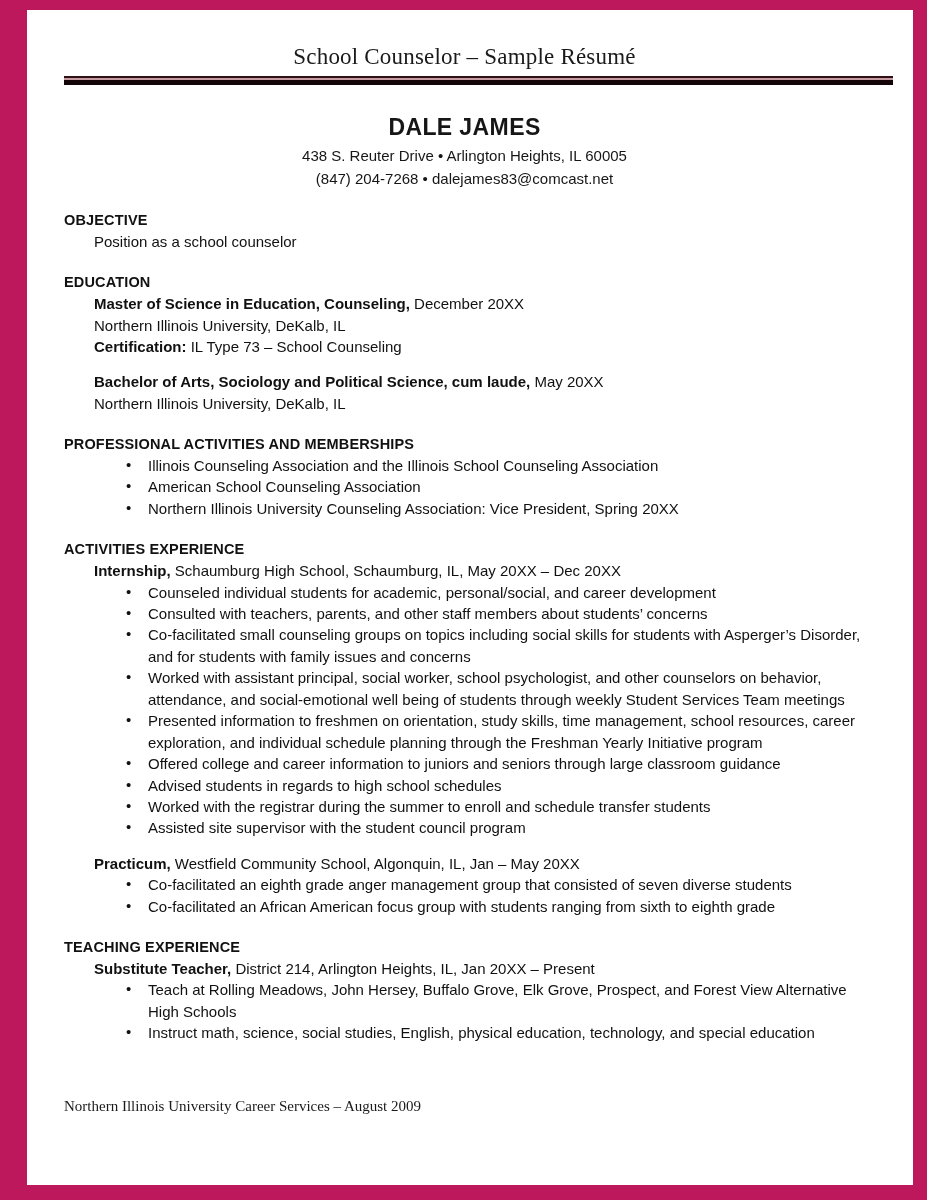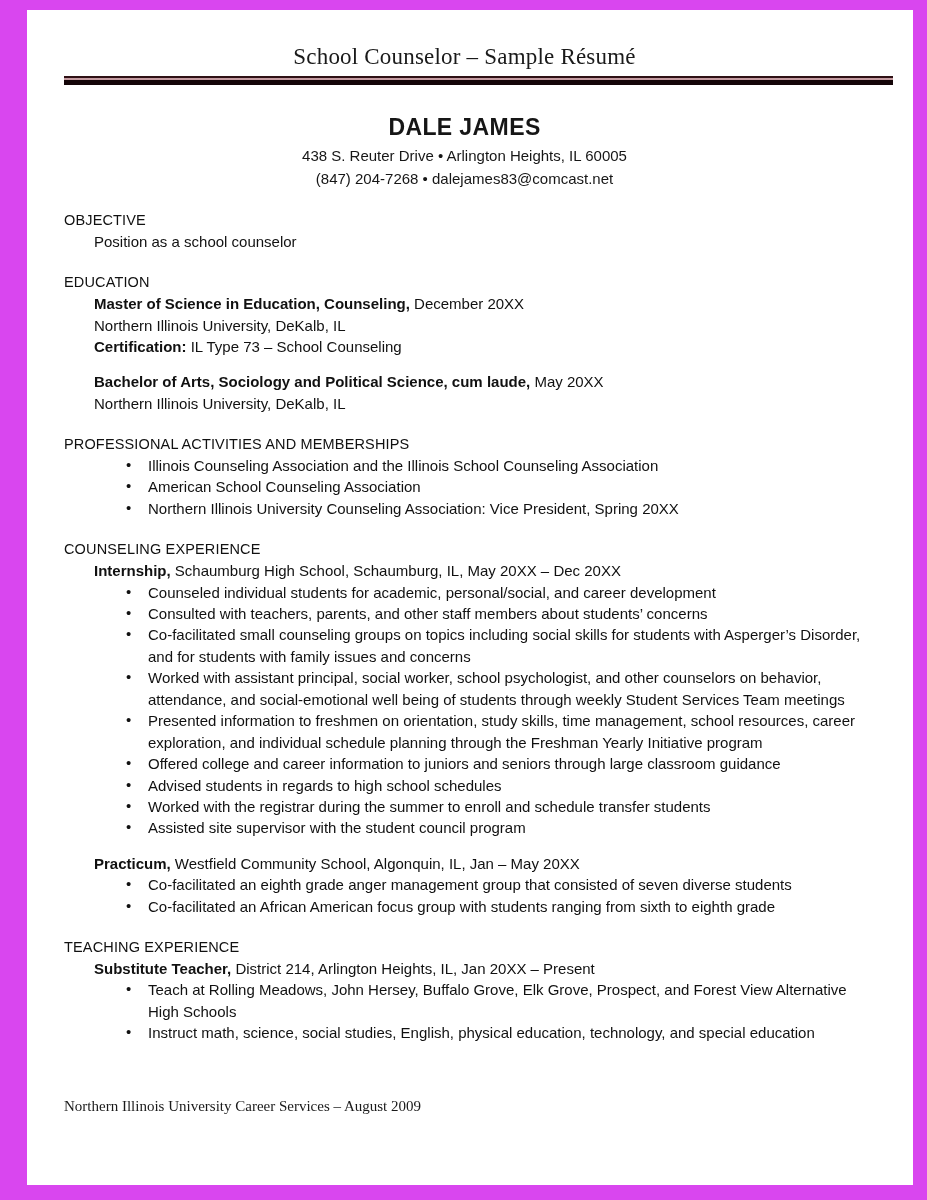--- a/index.html
+++ b/index.html
@@ -11,21 +11,21 @@
     width: 927px;
     height: 1200px;
     font-family: "Liberation Sans", sans-serif;
     overflow: hidden;
   }
 
   #page {
     position: relative;
     width: 927px;
     height: 1200px;
-    background: #d946ef;
+    background: #be185d;
     box-sizing: border-box;
     padding: 10px 14px 15px 27px;
   }
 
   #sheet {
     position: relative;
     width: 100%;
     height: 100%;
     background: #ffffff;
     box-sizing: border-box;
@@ -75,21 +75,21 @@
     line-height: 1.55;
   }
 
   
   .section {
     margin-top: 20px;
     color: #111111;
   }
   .section-title {
     font-size: 14.5px;
-    font-weight: normal;
+    font-weight: bold;
     letter-spacing: 0.15px;
     line-height: 1.45;
   }
   .indent-1 {
     padding-left: 30px;
     font-size: 15px;
     line-height: 1.42;
   }
   .indent-1.bold-lead b { font-weight: bold; }
 
@@ -171,21 +171,21 @@
       <div class="section">
         <div class="section-title">PROFESSIONAL ACTIVITIES AND MEMBERSHIPS</div>
         <ul class="bullets">
             <li>Illinois Counseling Association and the Illinois School Counseling Association</li>
             <li>American School Counseling Association</li>
             <li>Northern Illinois University Counseling Association: Vice President, Spring 20XX</li>
           </ul>
       </div>
 
       <div class="section">
-        <div class="section-title">COUNSELING EXPERIENCE</div>
+        <div class="section-title">ACTIVITIES EXPERIENCE</div>
         <div>
             <div>
               <div class="indent-1 bold-lead"><b>Internship,</b> Schaumburg High School, Schaumburg, IL, May 20XX – Dec 20XX</div>
               <ul class="bullets">
                 <li>Counseled individual students for academic, personal/social, and career development</li>
                 <li>Consulted with teachers, parents, and other staff members about students’ concerns</li>
                 <li>Co-facilitated small counseling groups on topics including social skills for students with Asperger’s Disorder, and for students with family issues and concerns</li>
                 <li>Worked with assistant principal, social worker, school psychologist, and other counselors on behavior, attendance, and social-emotional well being of students through weekly Student Services Team meetings</li>
                 <li>Presented information to freshmen on orientation, study skills, time management, school resources, career exploration, and individual schedule planning through the Freshman Yearly Initiative program</li>
                 <li>Offered college and career information to juniors and seniors through large classroom guidance</li>

